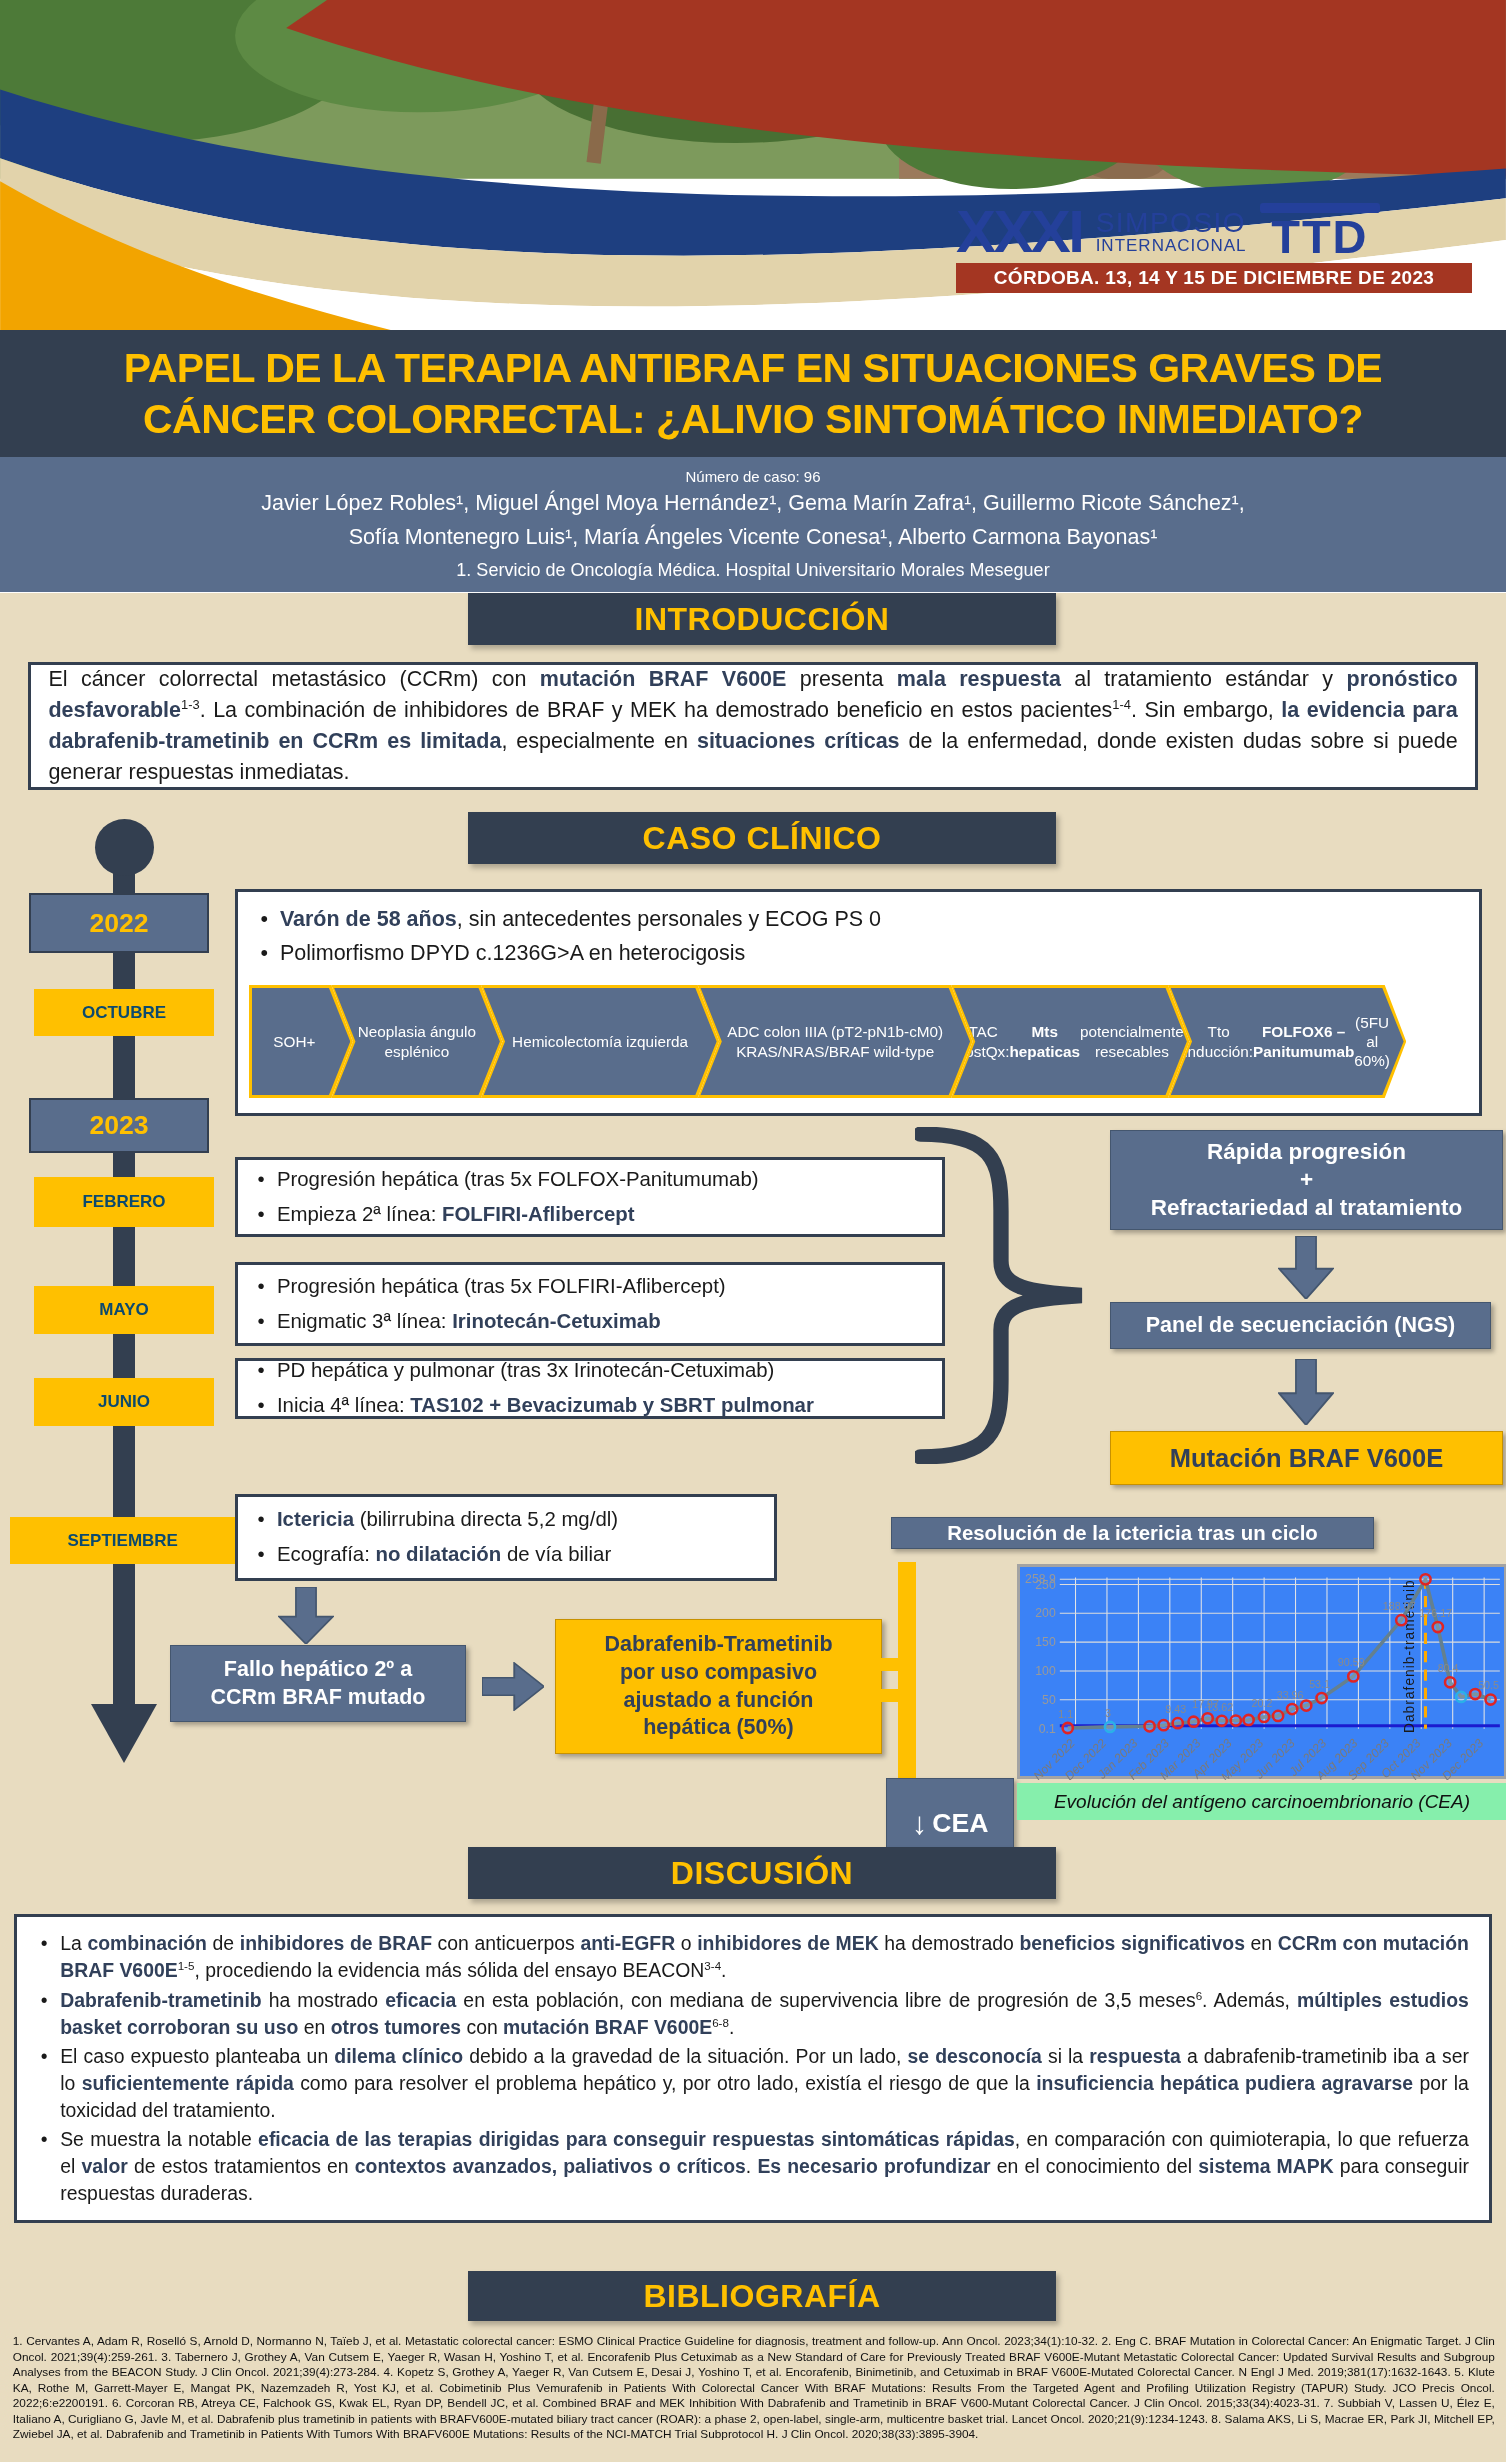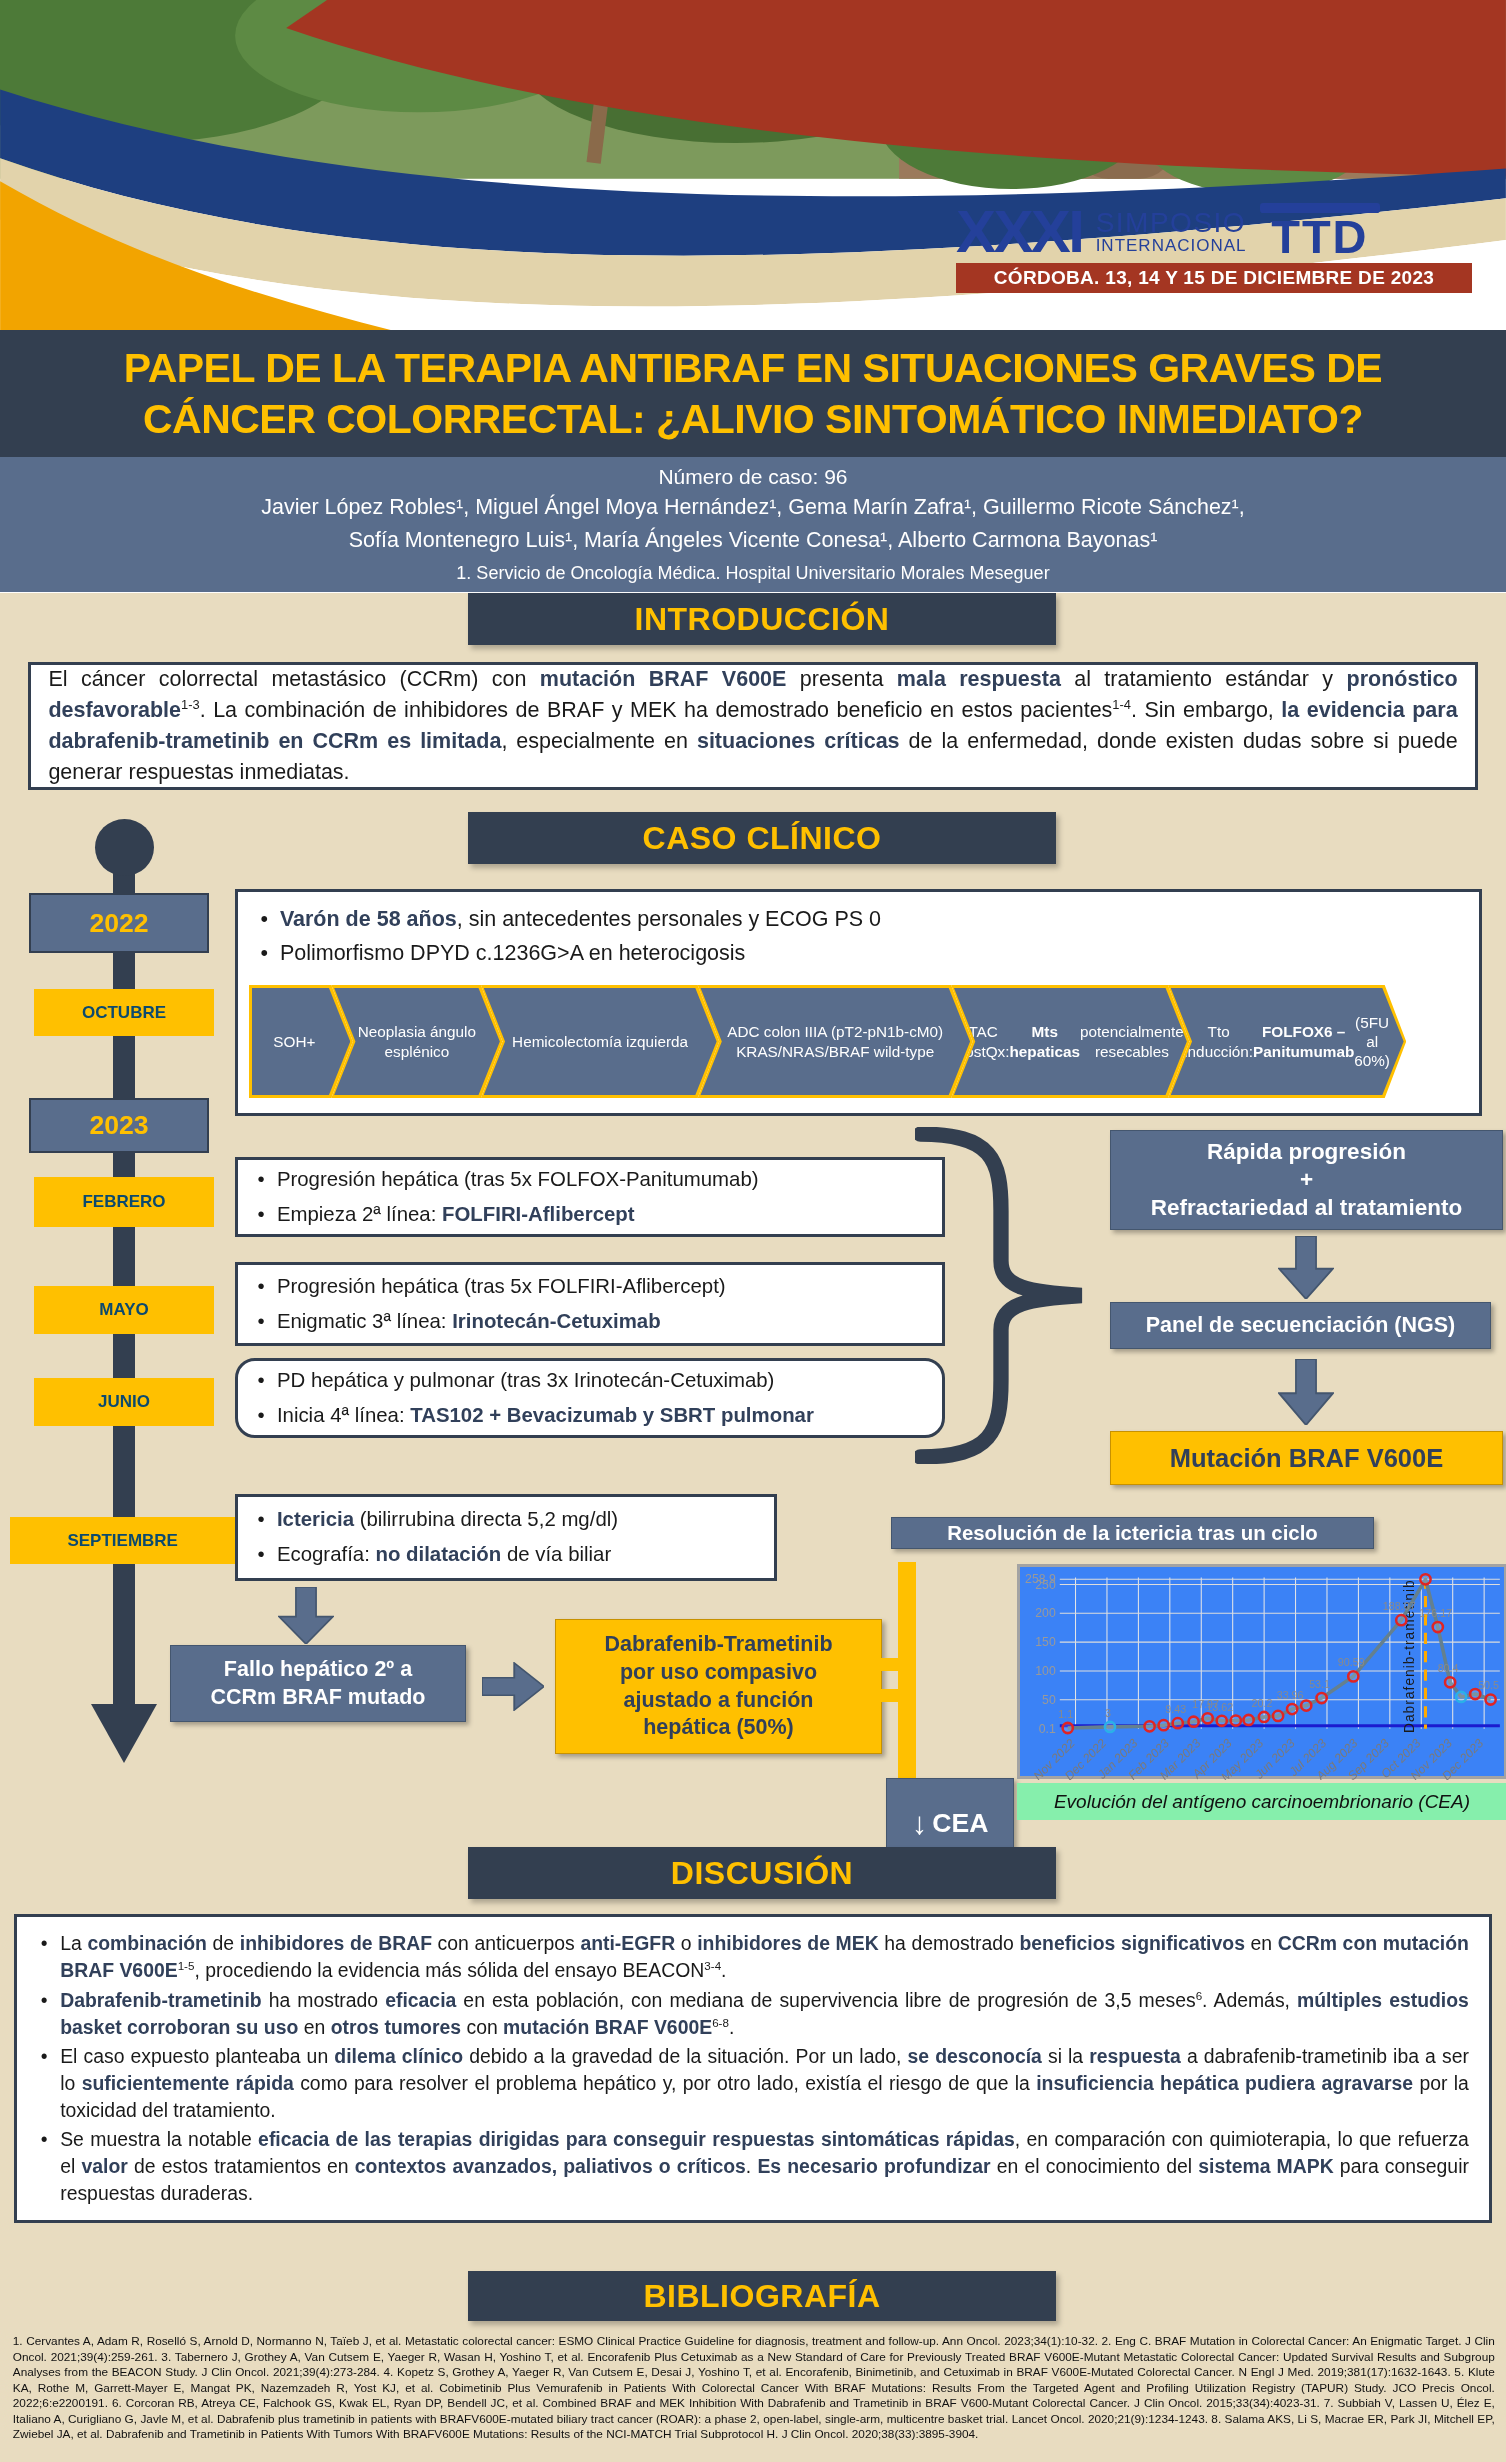--- a/index.html
+++ b/index.html
@@ -20,21 +20,21 @@
   .ttd-text{font-size:47px;font-weight:900;color:#24409a;letter-spacing:2px;line-height:.95;}
   .banner{position:absolute;left:956px;top:263px;width:516px;height:30px;background:#a43622;
           color:#ffffff;font-weight:bold;font-size:19px;display:flex;align-items:center;justify-content:center;letter-spacing:0.3px;}
 
   
   .title-band{position:absolute;left:0;top:330px;width:1506px;height:128px;background:#333f50;
               display:flex;flex-direction:column;align-items:center;justify-content:center;gap:4.1px;}
   .title-line{color:#ffc000;font-weight:800;font-size:41px;letter-spacing:-0.5px;line-height:1.15;white-space:nowrap;}
   .sub-band{position:absolute;left:0;top:457px;width:1506px;height:135px;background:#596d8c;color:#ffffff;
             display:flex;flex-direction:column;align-items:center;justify-content:center;gap:5.1px;}
-  .case-number{font-size:21px;}
+  .case-number{font-size:15px;}
   .authors{font-size:21.5px;line-height:1.3;}
   .affiliation{font-size:18px;margin-top:3.1px;}
 
   
   .sec-h{position:absolute;left:468px;width:588px;height:52px;background:#333f50;color:#ffc000;
          font-weight:bold;font-size:32px;display:flex;align-items:center;justify-content:center;
          letter-spacing:0.5px;box-shadow:3.1px 3.6px 5.1px rgba(0,0,0,.25);}
 
   
   .wbox{position:absolute;background:#ffffff;border:3.6px solid #333f50;box-sizing:border-box;}
@@ -213,21 +213,21 @@
   </div>
 
   <div class="wbox mbox" style="top:1157px;height:80px;">
     <div class="bul"><span>Progresión hepática (tras 5x FOLFOX-Panitumumab)</span></div>
     <div class="bul"><span>Empieza 2ª línea: </span><span class="b">FOLFIRI-Aflibercept</span></div>
   </div>
   <div class="wbox mbox" style="top:1262px;height:84px;">
     <div class="bul"><span>Progresión hepática (tras 5x FOLFIRI-Aflibercept)</span></div>
     <div class="bul"><span>Enigmatic 3ª línea: </span><span class="b">Irinotecán-Cetuximab</span></div>
   </div>
-  <div class="wbox mbox" style="top:1358px;height:80px;border-radius:20px;">
+  <div class="wbox mbox" style="top:1358px;height:61px;">
     <div class="bul"><span>PD hepática y pulmonar (tras 3x Irinotecán-Cetuximab)</span></div>
     <div class="bul"><span>Inicia 4ª línea: </span><span class="b">TAS102 + Bevacizumab y SBRT pulmonar</span></div>
   </div>
   <div class="wbox mbox" style="top:1494px;width:542px;height:87px;">
     <div class="bul"><span class="b">Ictericia</span><span> (bilirrubina directa 5,2 mg/dl)</span></div>
     <div class="bul"><span>Ecografía: </span><span class="b">no dilatación</span><span> de vía biliar</span></div>
   </div>
 
   <svg class="abs" style="left:915px;top:1127px;" width="174" height="337" viewBox="0 0 340 660">
     <path d="M10,14 C150,14 168,64 168,164 L168,262 C168,316 226,324 326,330 C226,336 168,344 168,398 L168,496 C168,596 150,646 10,646" fill="none" stroke="#333f50" stroke-width="30" stroke-linecap="round"></path>

